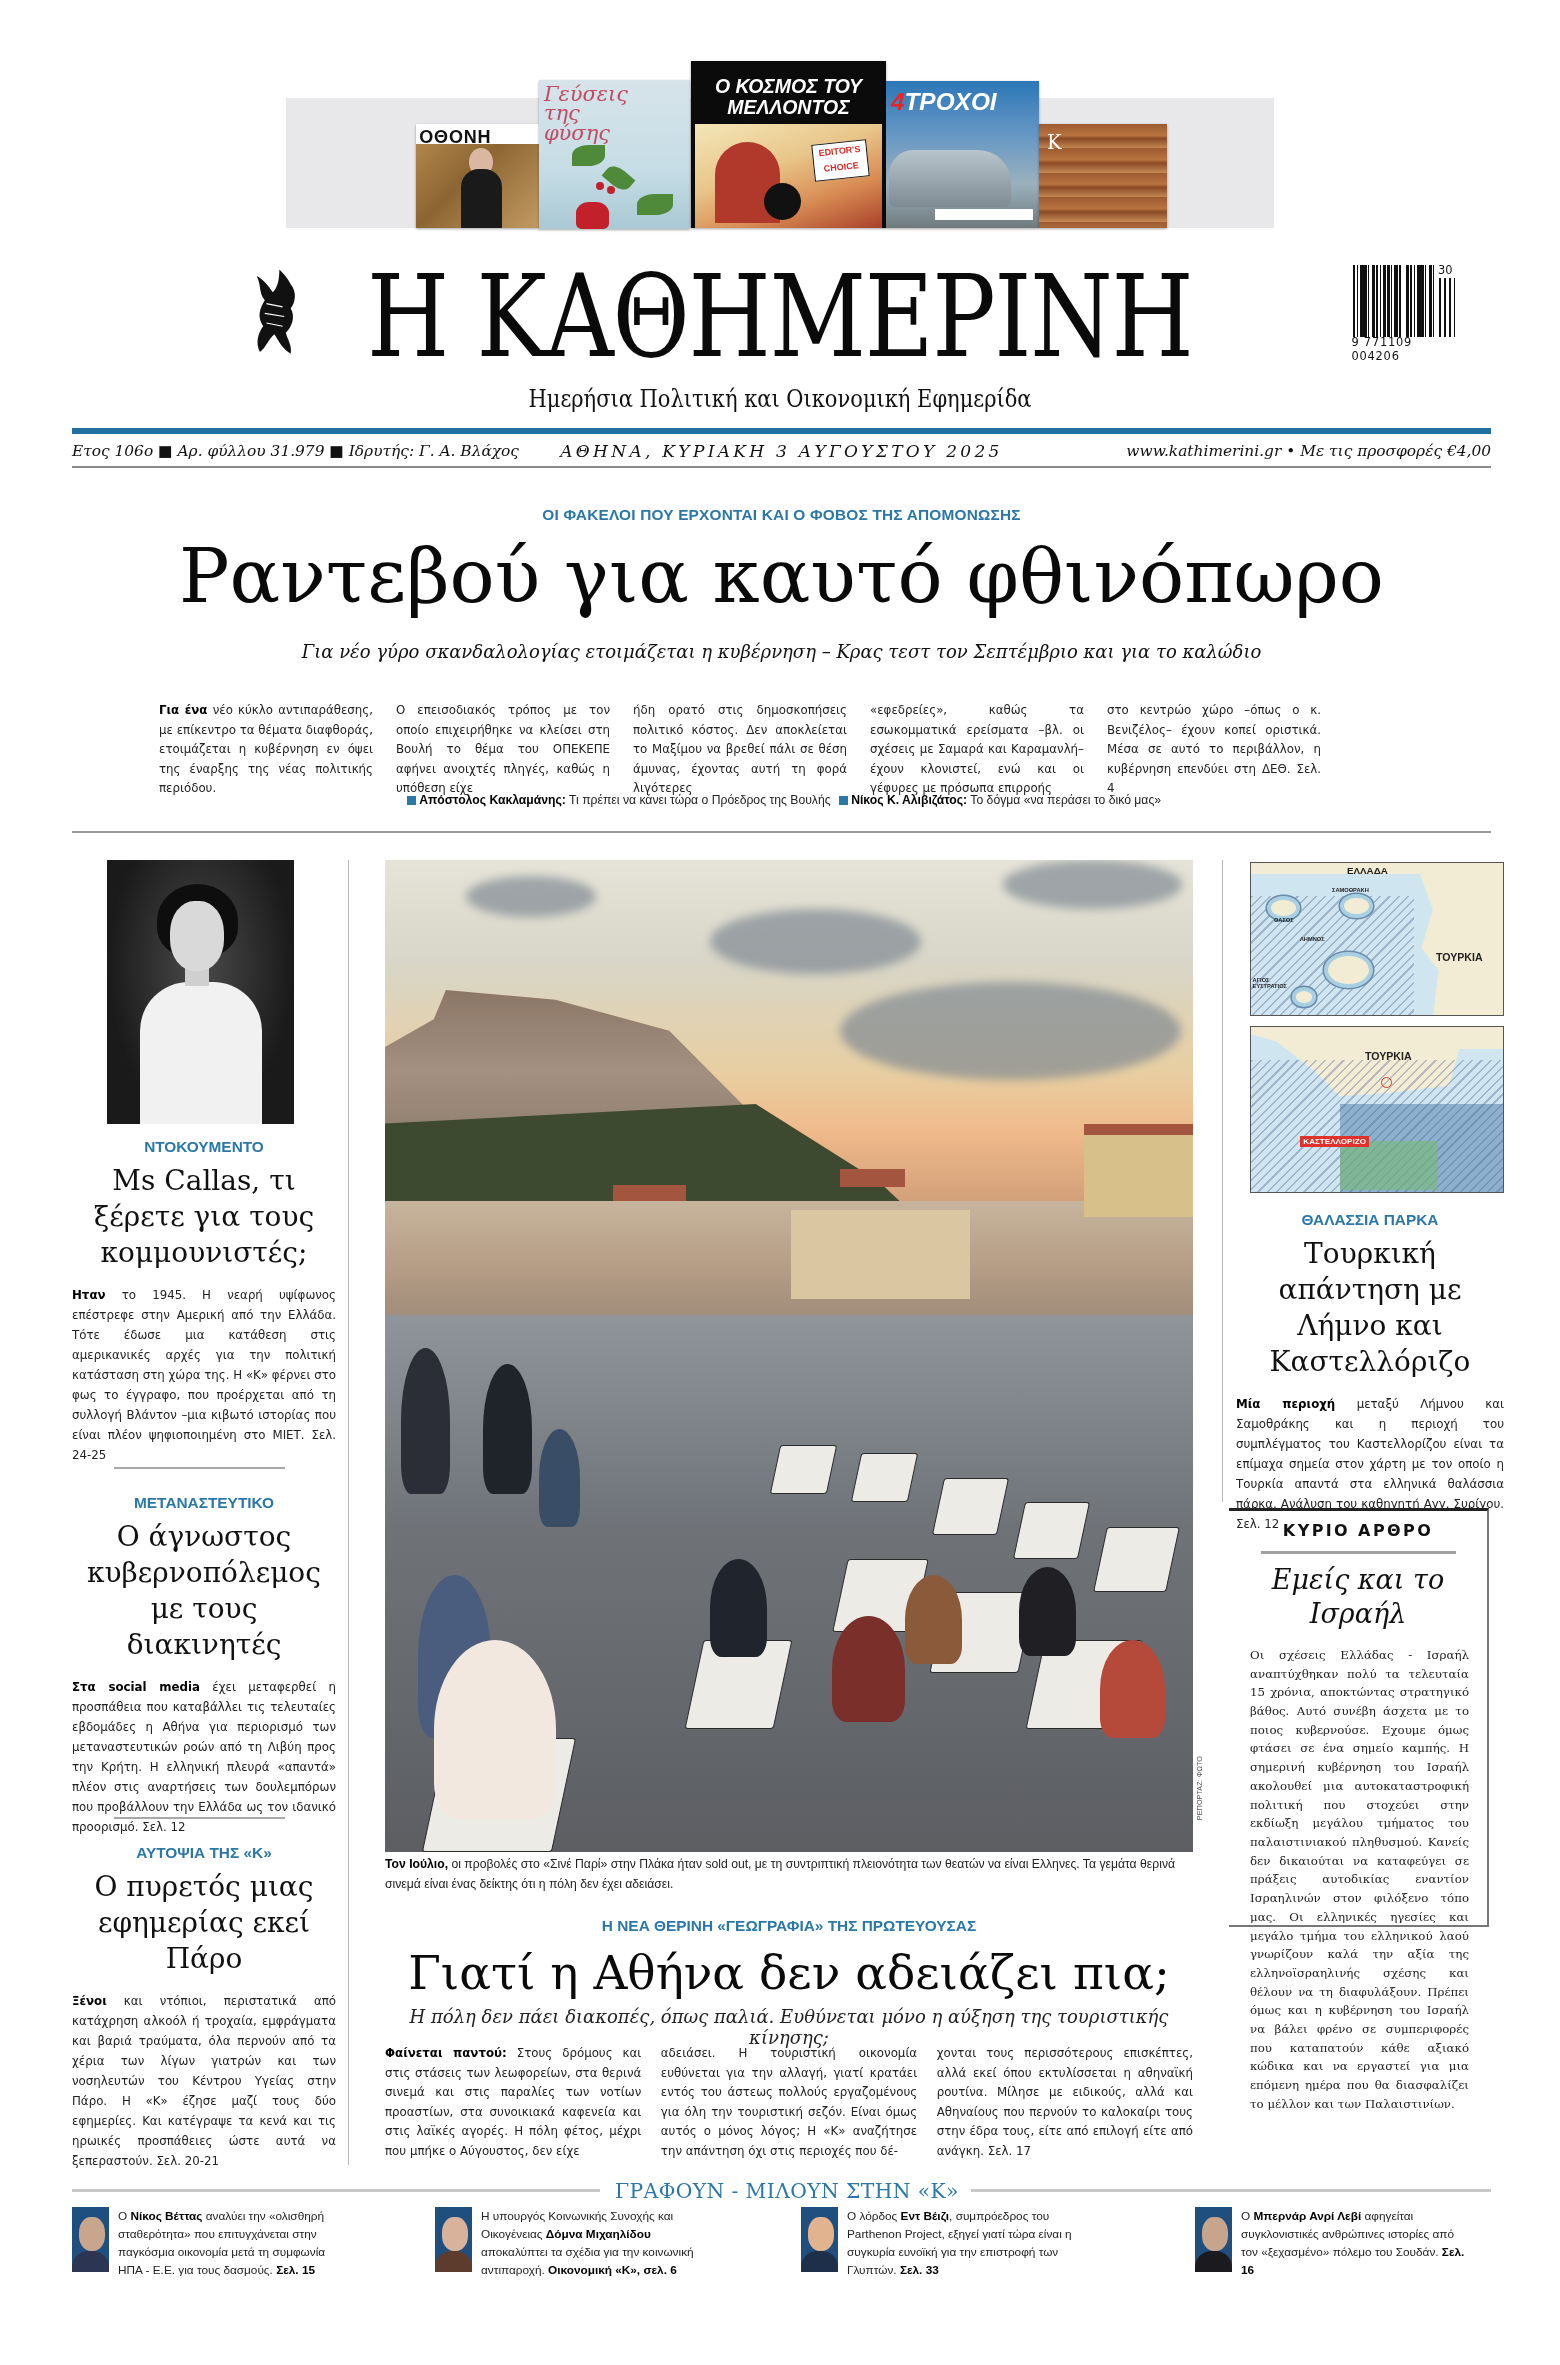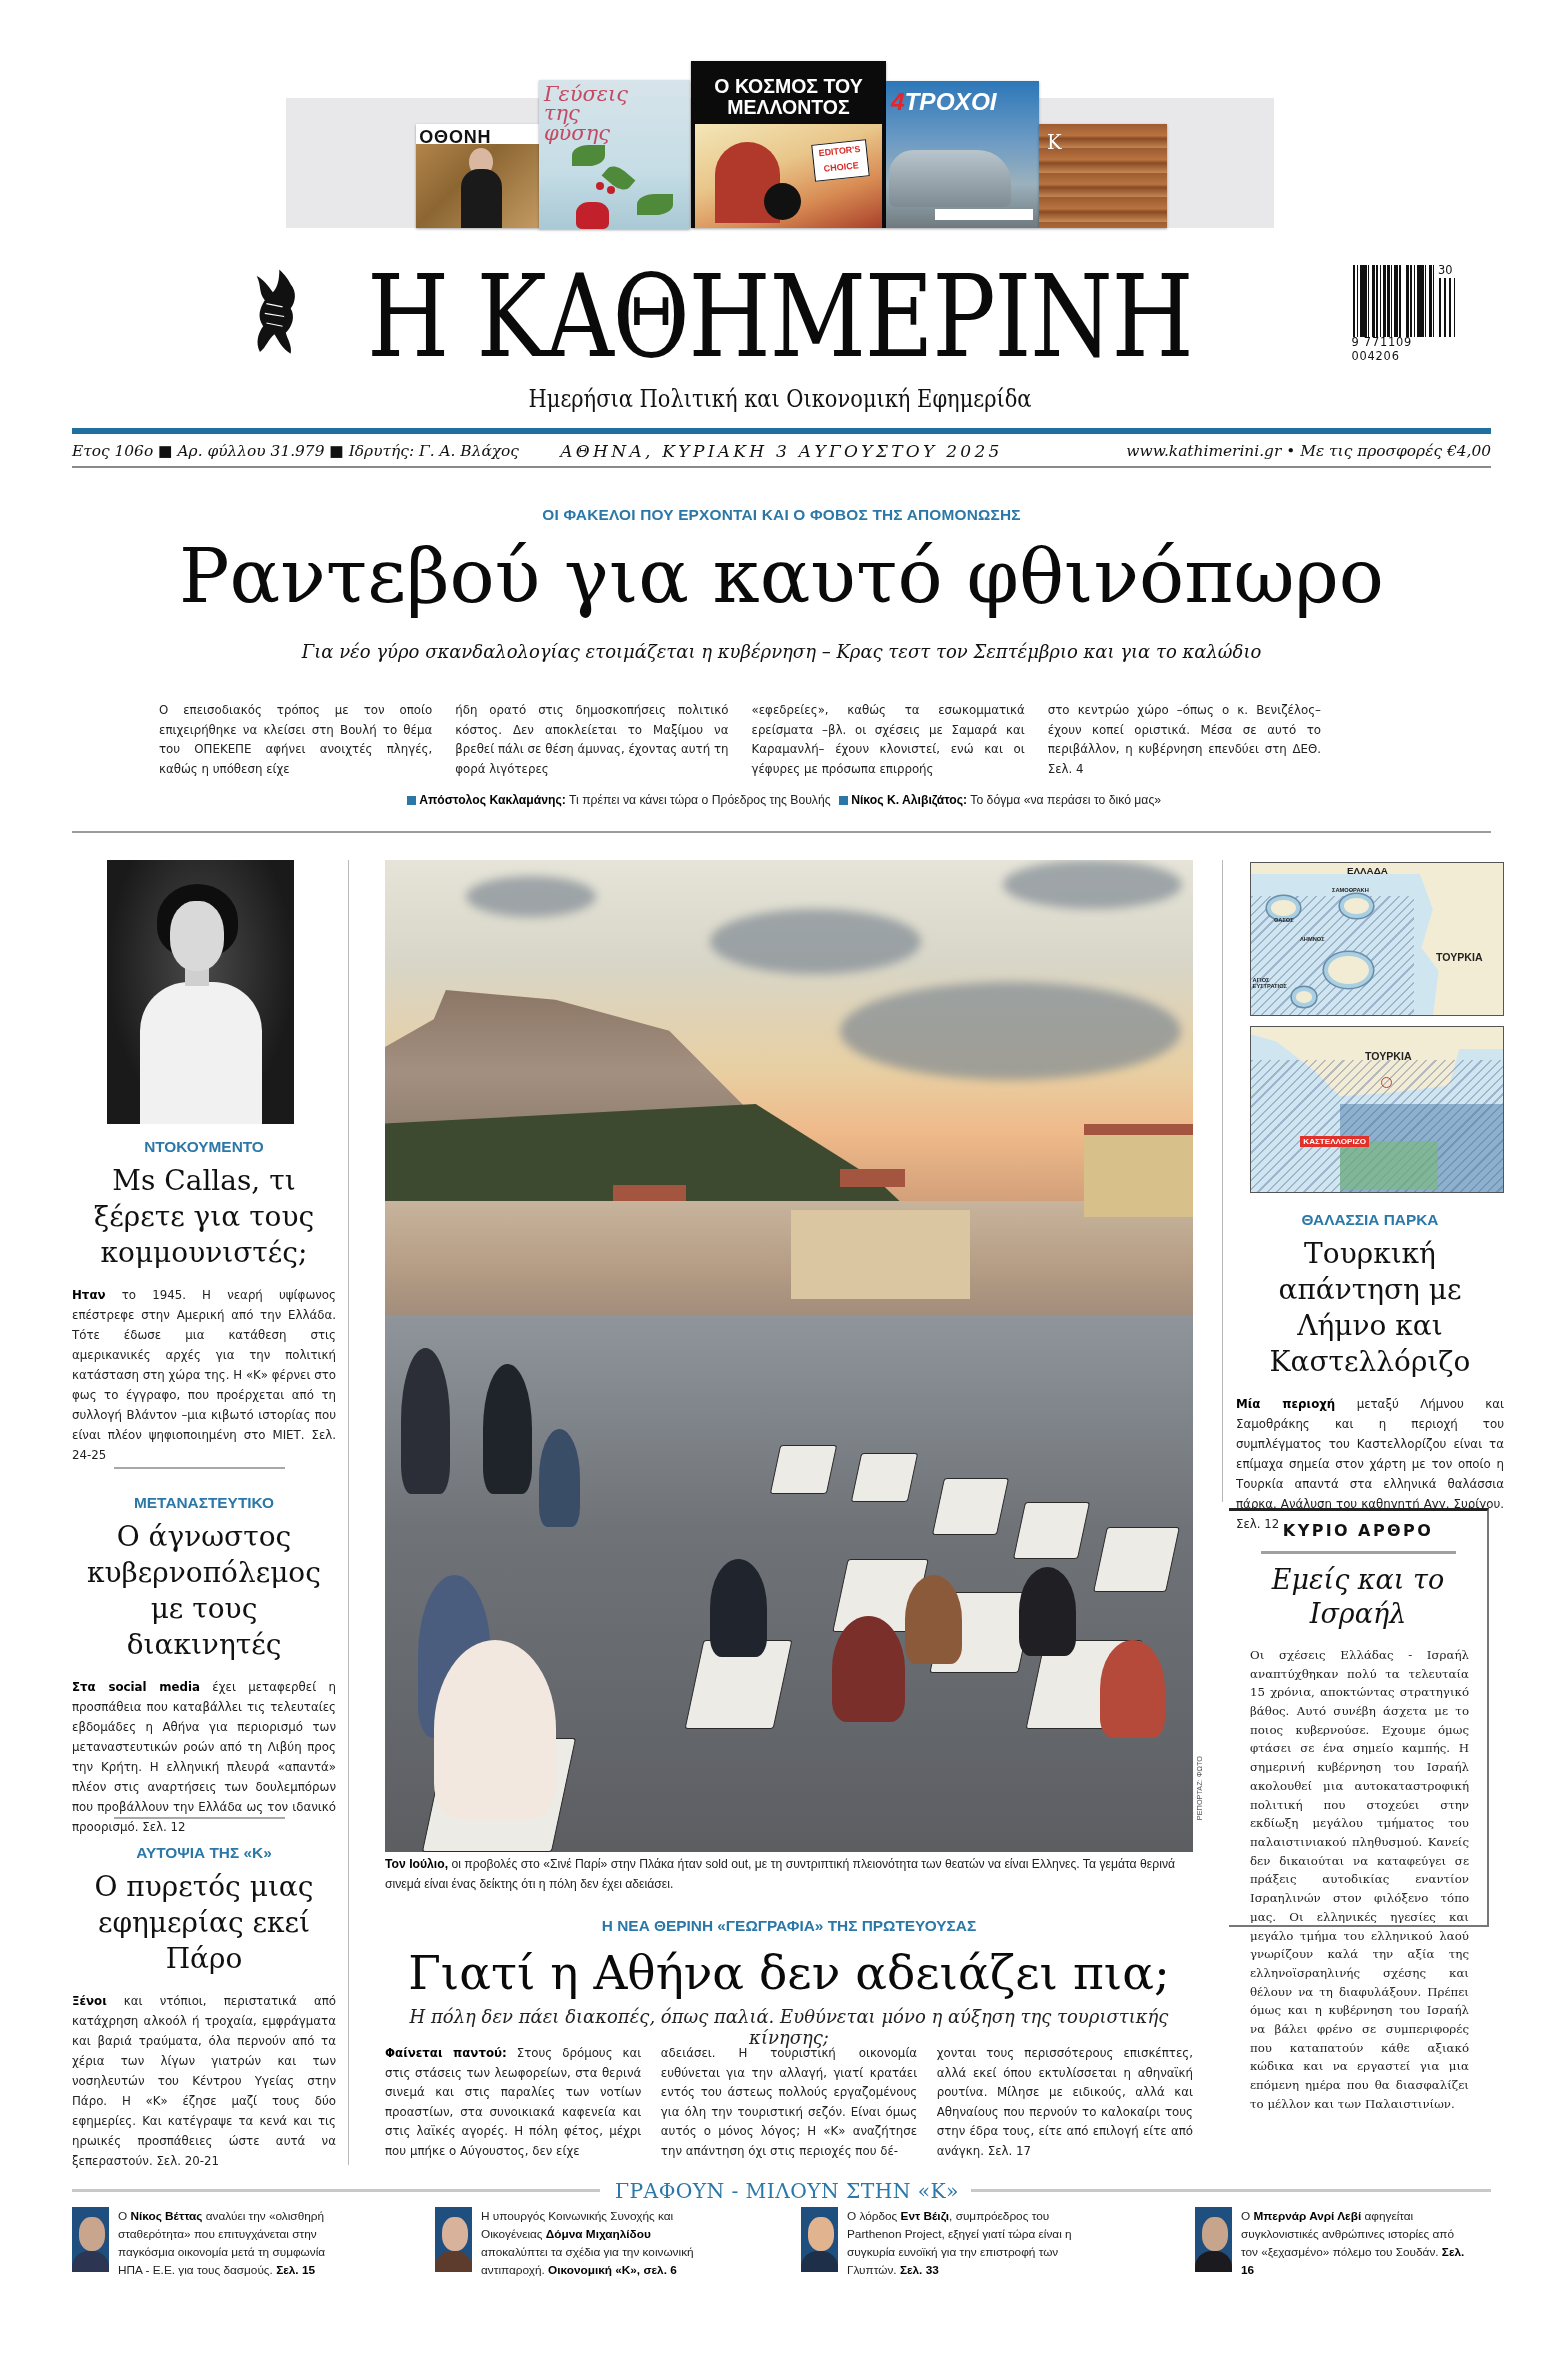--- a/index.html
+++ b/index.html
@@ -18,21 +18,21 @@
   .c1 .pic { position: absolute; left: 0; top: 20.3px; width: 124px; height: 84px; background: linear-gradient(135deg,#b2854c 0%,#8c6632 40%,#c39a62 100%); }
   .c1 .suit { position: absolute; left: 45px; top: 24.4px; width: 41px; height: 59px; background: #1a1a1a; border-radius: 18px 18px 0 0; }
   .c1 .head { position: absolute; left: 53px; top: 4.1px; width: 24.4px; height: 28px; background: #d9b7a0; border-radius: 50%; }
 
   .c2 { left: 539px; top: 80px; width: 151px; height: 149px; background: linear-gradient(180deg,#d7e4ea 0%,#c6dde6 60%,#a9c9d4 100%); }
   .c2 .cover-title { left: 4.9px; top: 4.9px; font-family: "DejaVu Serif", serif; font-weight: normal; font-style: italic; font-size: 21px; line-height: 19.5px; color: #c44962; }
   .c2 .leaf { position: absolute; border-radius: 50% 0; background: #4f8a3a; }
   .c2 .berry { position: absolute; border-radius: 50%; background: #c2202a; }
 
   .c3 { left: 691px; top: 61px; width: 195px; height: 167px; background: #0b0b0b; }
-  .c3 .cover-title { left: 0; top: 14.6px; width: 195px; text-align: center; color: #fff; font-size: 19.5px; line-height: 21px; font-family: "Liberation Sans", sans-serif; }
+  .c3 .cover-title { left: 0; top: 14.6px; width: 195px; text-align: center; color: #fff; font-size: 19.5px; line-height: 21px; font-family: "Liberation Sans", sans-serif; font-style: italic; }
   .c3 .art { position: absolute; left: 4.1px; top: 63px; width: 187px; height: 104px; background: linear-gradient(160deg,#f3e6b8 0%,#e9c68a 40%,#d88b53 70%,#a8402a 100%); }
   .c3 .badge { position: absolute; left: 122px; top: 81px; width: 55px; height: 37px; background: #fff; border: 1.6px solid #111; transform: rotate(-6deg); font-family: "Liberation Sans", sans-serif; font-weight: bold; font-size: 9px; text-align: center; line-height: 16.3px; color: #d92b26; }
   .c3 .hero { position: absolute; left: 24.4px; top: 81px; width: 65px; height: 81px; background: #b0392b; border-radius: 33px 33px 0 0; }
   .c3 .mouse { position: absolute; left: 73px; top: 122px; width: 37px; height: 37px; background: #111; border-radius: 50%; }
 
   .c4 { left: 886px; top: 81px; width: 153px; height: 147px; background: linear-gradient(180deg,#2c77b8 0%,#6b9ac4 40%,#9bb1bd 70%,#6f7a7e 100%); }
   .c4 .cover-title { left: 4.9px; top: 6.5px; font-size: 24.4px; font-style: italic; color: #fff; }
   .c4 .cover-title .four { color: #e4262a; }
   .c4 .car { position: absolute; left: 3.3px; top: 69px; width: 122px; height: 57px; background: linear-gradient(180deg,#b9c5cc,#7f8b92); border-radius: 24.4px 33px 6.5px 6.5px; }
   .c4 .foot { position: absolute; left: 49px; top: 128px; width: 98px; height: 11.4px; background: #fff; }
@@ -202,20 +202,21 @@
   <span class="center">ΑΘΗΝΑ, ΚΥΡΙΑΚΗ 3 ΑΥΓΟΥΣΤΟΥ 2025</span>
   <span class="right">www.kathimerini.gr • Με τις προσφορές €4,00</span>
 </div>
 <div class="abs rule-gray"></div>
 
 <div class="abs kicker lead-kicker">ΟΙ ΦΑΚΕΛΟΙ ΠΟΥ ΕΡΧΟΝΤΑΙ ΚΑΙ Ο ΦΟΒΟΣ ΤΗΣ ΑΠΟΜΟΝΩΣΗΣ</div>
 <div class="abs lead-headline">Ραντεβού για καυτό φθινόπωρο</div>
 <div class="abs lead-deck">Για νέο γύρο σκανδαλολογίας ετοιμάζεται η κυβέρνηση – Κρας τεστ τον Σεπτέμβριο και για το καλώδιο</div>
 
 <div class="abs lead-cols">
+  <div class="col"><b>Για ένα</b><span> νέο κύκλο αντιπαράθεσης, με επίκεντρο τα θέματα διαφθοράς, ετοιμάζεται η κυβέρνηση εν όψει της έναρξης της νέας πολιτικής περιόδου.</span></div>
   <div class="col"><span>Ο επεισοδιακός τρόπος με τον οποίο επιχειρήθηκε να κλείσει στη Βουλή το θέμα του ΟΠΕΚΕΠΕ αφήνει ανοιχτές πληγές, καθώς η υπόθεση είχε</span></div>
   <div class="col"><span>ήδη ορατό στις δημοσκοπήσεις πολιτικό κόστος. Δεν αποκλείεται το Μαξίμου να βρεθεί πάλι σε θέση άμυνας, έχοντας αυτή τη φορά λιγότερες</span></div>
   <div class="col"><span>«εφεδρείες», καθώς τα εσωκομματικά ερείσματα –βλ. οι σχέσεις με Σαμαρά και Καραμανλή– έχουν κλονιστεί, ενώ και οι γέφυρες με πρόσωπα επιρροής</span></div>
   <div class="col"><span>στο κεντρώο χώρο –όπως ο κ. Βενιζέλος– έχουν κοπεί οριστικά. Μέσα σε αυτό το περιβάλλον, η κυβέρνηση επενδύει στη ΔΕΘ. Σελ. 4</span></div>
 </div>
 
 <div class="abs lead-related">
   <span><span class="sq"></span><b>Απόστολος Κακλαμάνης:</b><span> Τι πρέπει να κάνει τώρα ο Πρόεδρος της Βουλής</span></span>
   <span><span class="sq"></span><b>Νίκος Κ. Αλιβιζάτος:</b><span> Το δόγμα «να περάσει το δικό μας»</span></span>
 </div>

